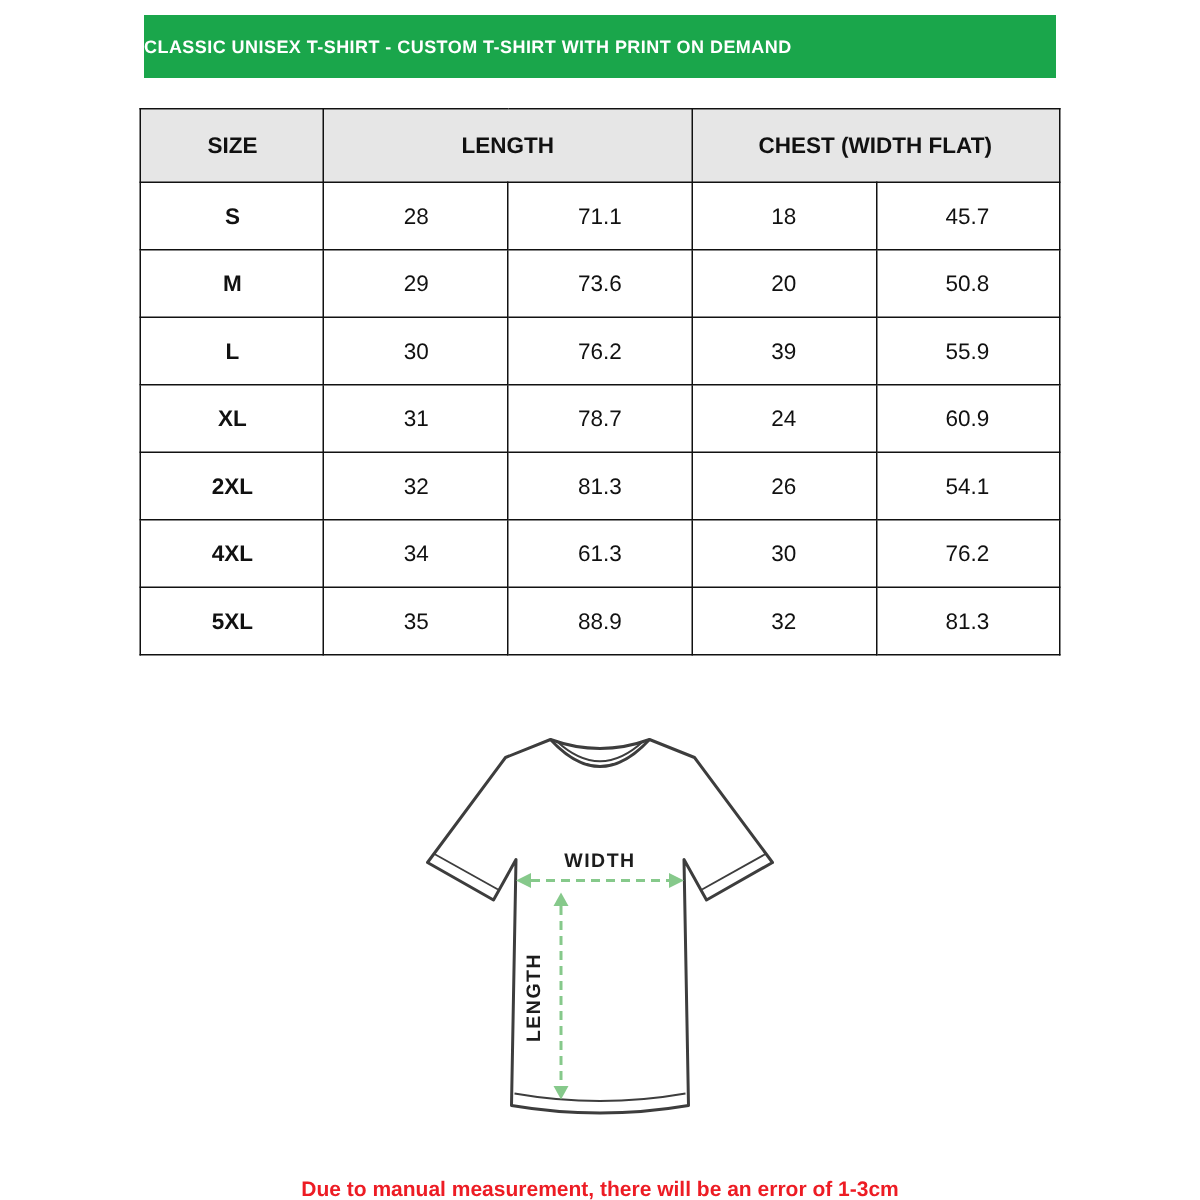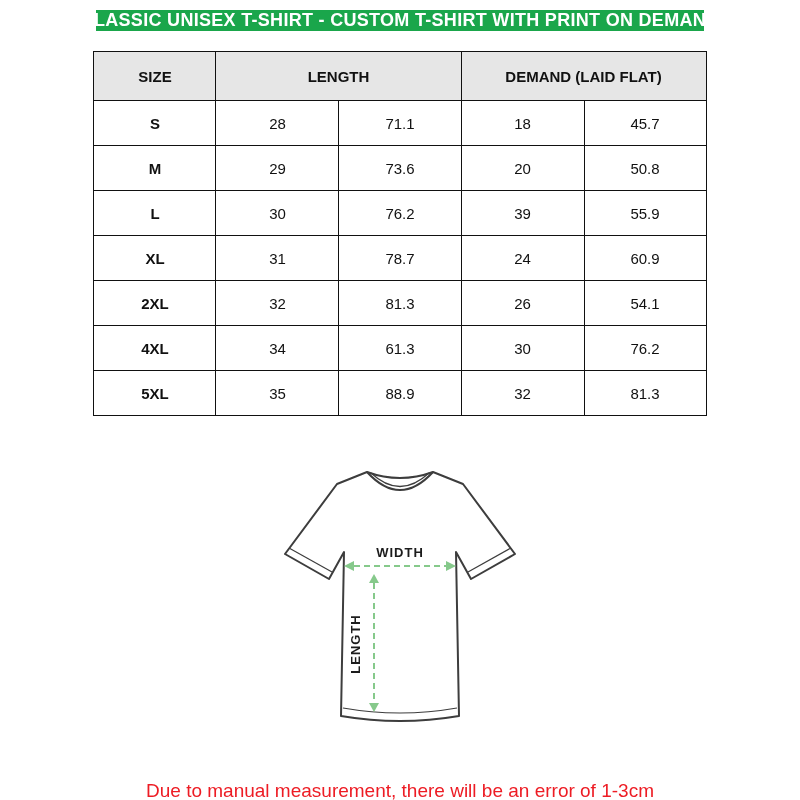--- a/index.html
+++ b/index.html
@@ -13,22 +13,22 @@
     box-sizing: border-box;
     padding-top: 10px;
     display: flex; flex-direction: column; align-items: center;
     background: #ffffff;
     overflow: hidden;
   }
   .banner {
     width: 608px; height: 46px;
     background: #1aa64b;
     color: #ffffff;
-    display: flex; align-items: center; justify-content: center;
-    font-weight: bold; font-size: 18px; letter-spacing: 0.3px;
+    display: flex; align-items: center; justify-content: flex-start;
+    font-weight: bold; font-size: 12px; letter-spacing: 0.3px;
     text-align: center;
     white-space: nowrap;
   }
   table.size-table {
     margin-top: 20px;
     border-collapse: collapse;
     table-layout: fixed;
     width: 612px;
     background: #ffffff;
   }
@@ -45,24 +45,24 @@
     font-weight: bold;
     height: 40px;
   }
   .size-table td { height: 36px; font-weight: normal; }
   .size-table td.size-col { font-weight: bold; }
   .diagram-wrap {
     margin-top: 32px;
     display: flex; justify-content: center;
   }
   .note {
-    margin-top: 32px;
+    margin-top: 15px;
     color: #ed1c24;
-    font-weight: normal;
-    font-size: 19px;
+    font-weight: bold;
+    font-size: 14px;
     text-align: center;
   }
   .svg-label {
     font-family: "Liberation Sans", sans-serif;
     font-size: 13px;
     font-weight: bold;
     letter-spacing: 1px;
     fill: #1c1c1c;
   }
 </style>
@@ -80,21 +80,21 @@
       <col style="width:122px">
         <col style="width:123px">
         <col style="width:122px">
         <col style="width:123px">
         <col style="width:122px">
     </colgroup>
     <thead>
       <tr>
         <th>SIZE</th>
         <th colspan="2">LENGTH</th>
-        <th colspan="2">DEMAND (LAID FLAT)</th>
+        <th colspan="2">CHEST (WIDTH FLAT)</th>
       </tr>
     </thead>
     <tbody>
       <tr>
         <td class="size-col">S</td>
         <td>28</td>
         <td>71.1</td>
         <td>18</td>
         <td>45.7</td>
       </tr>

